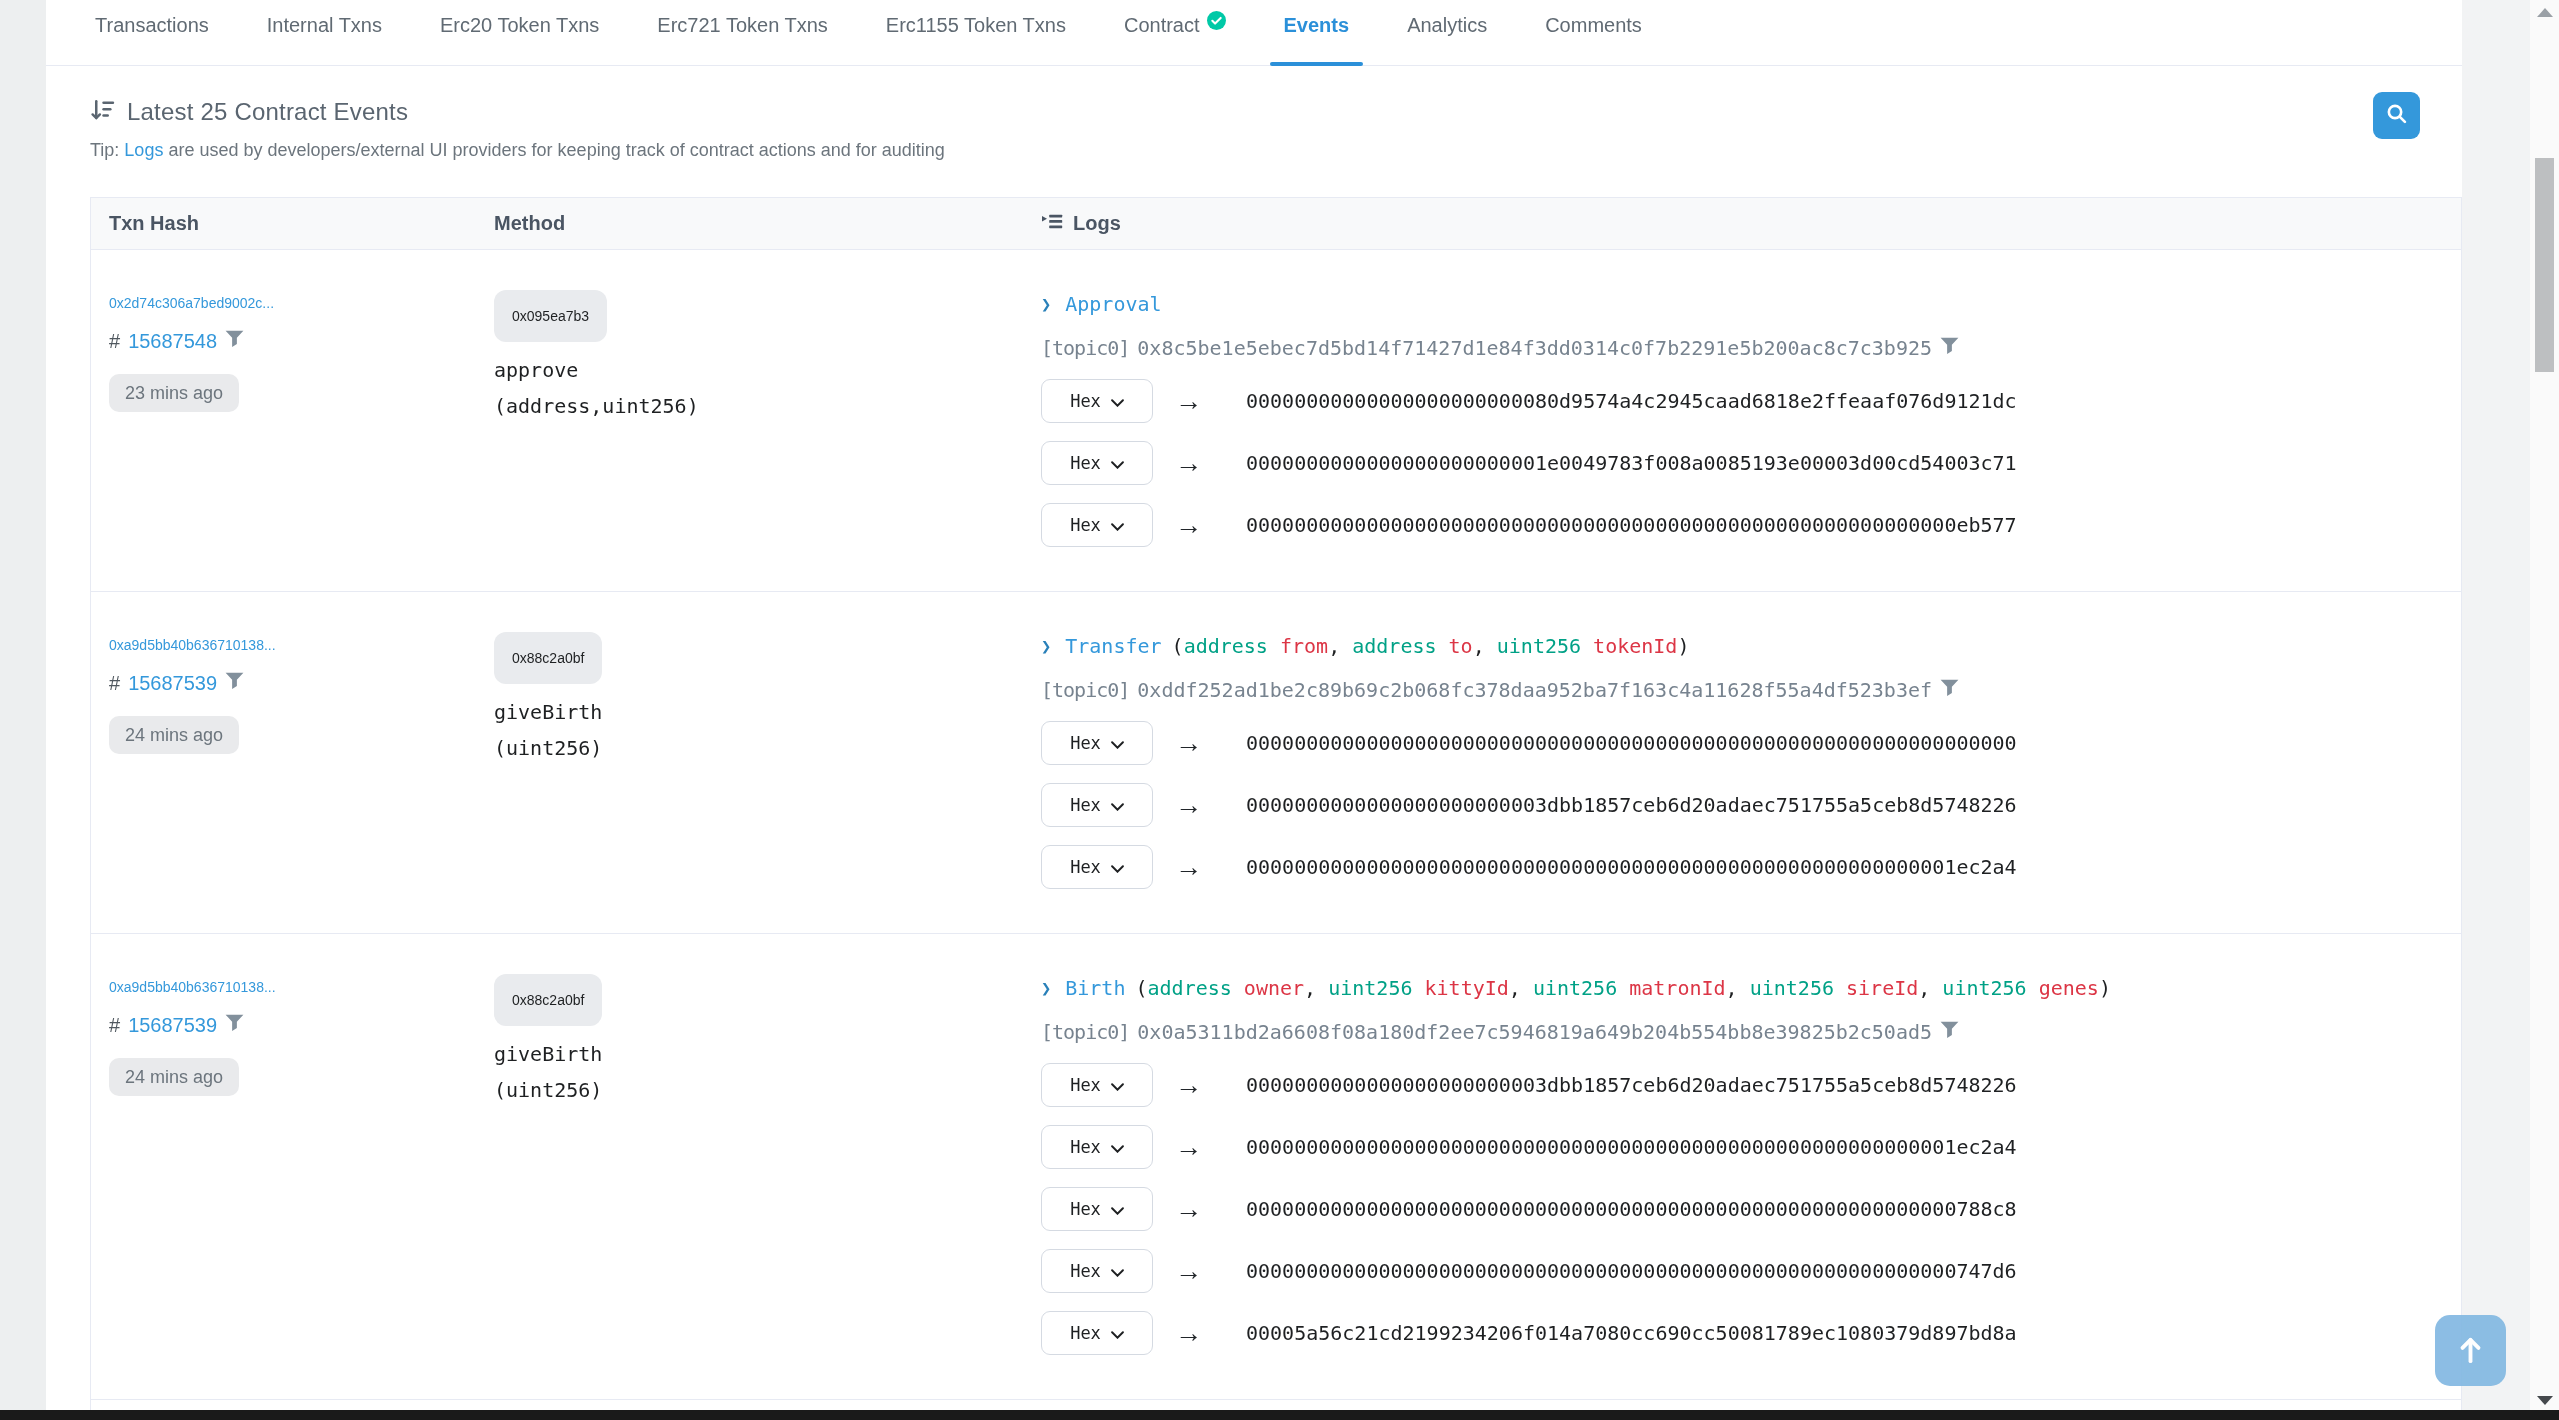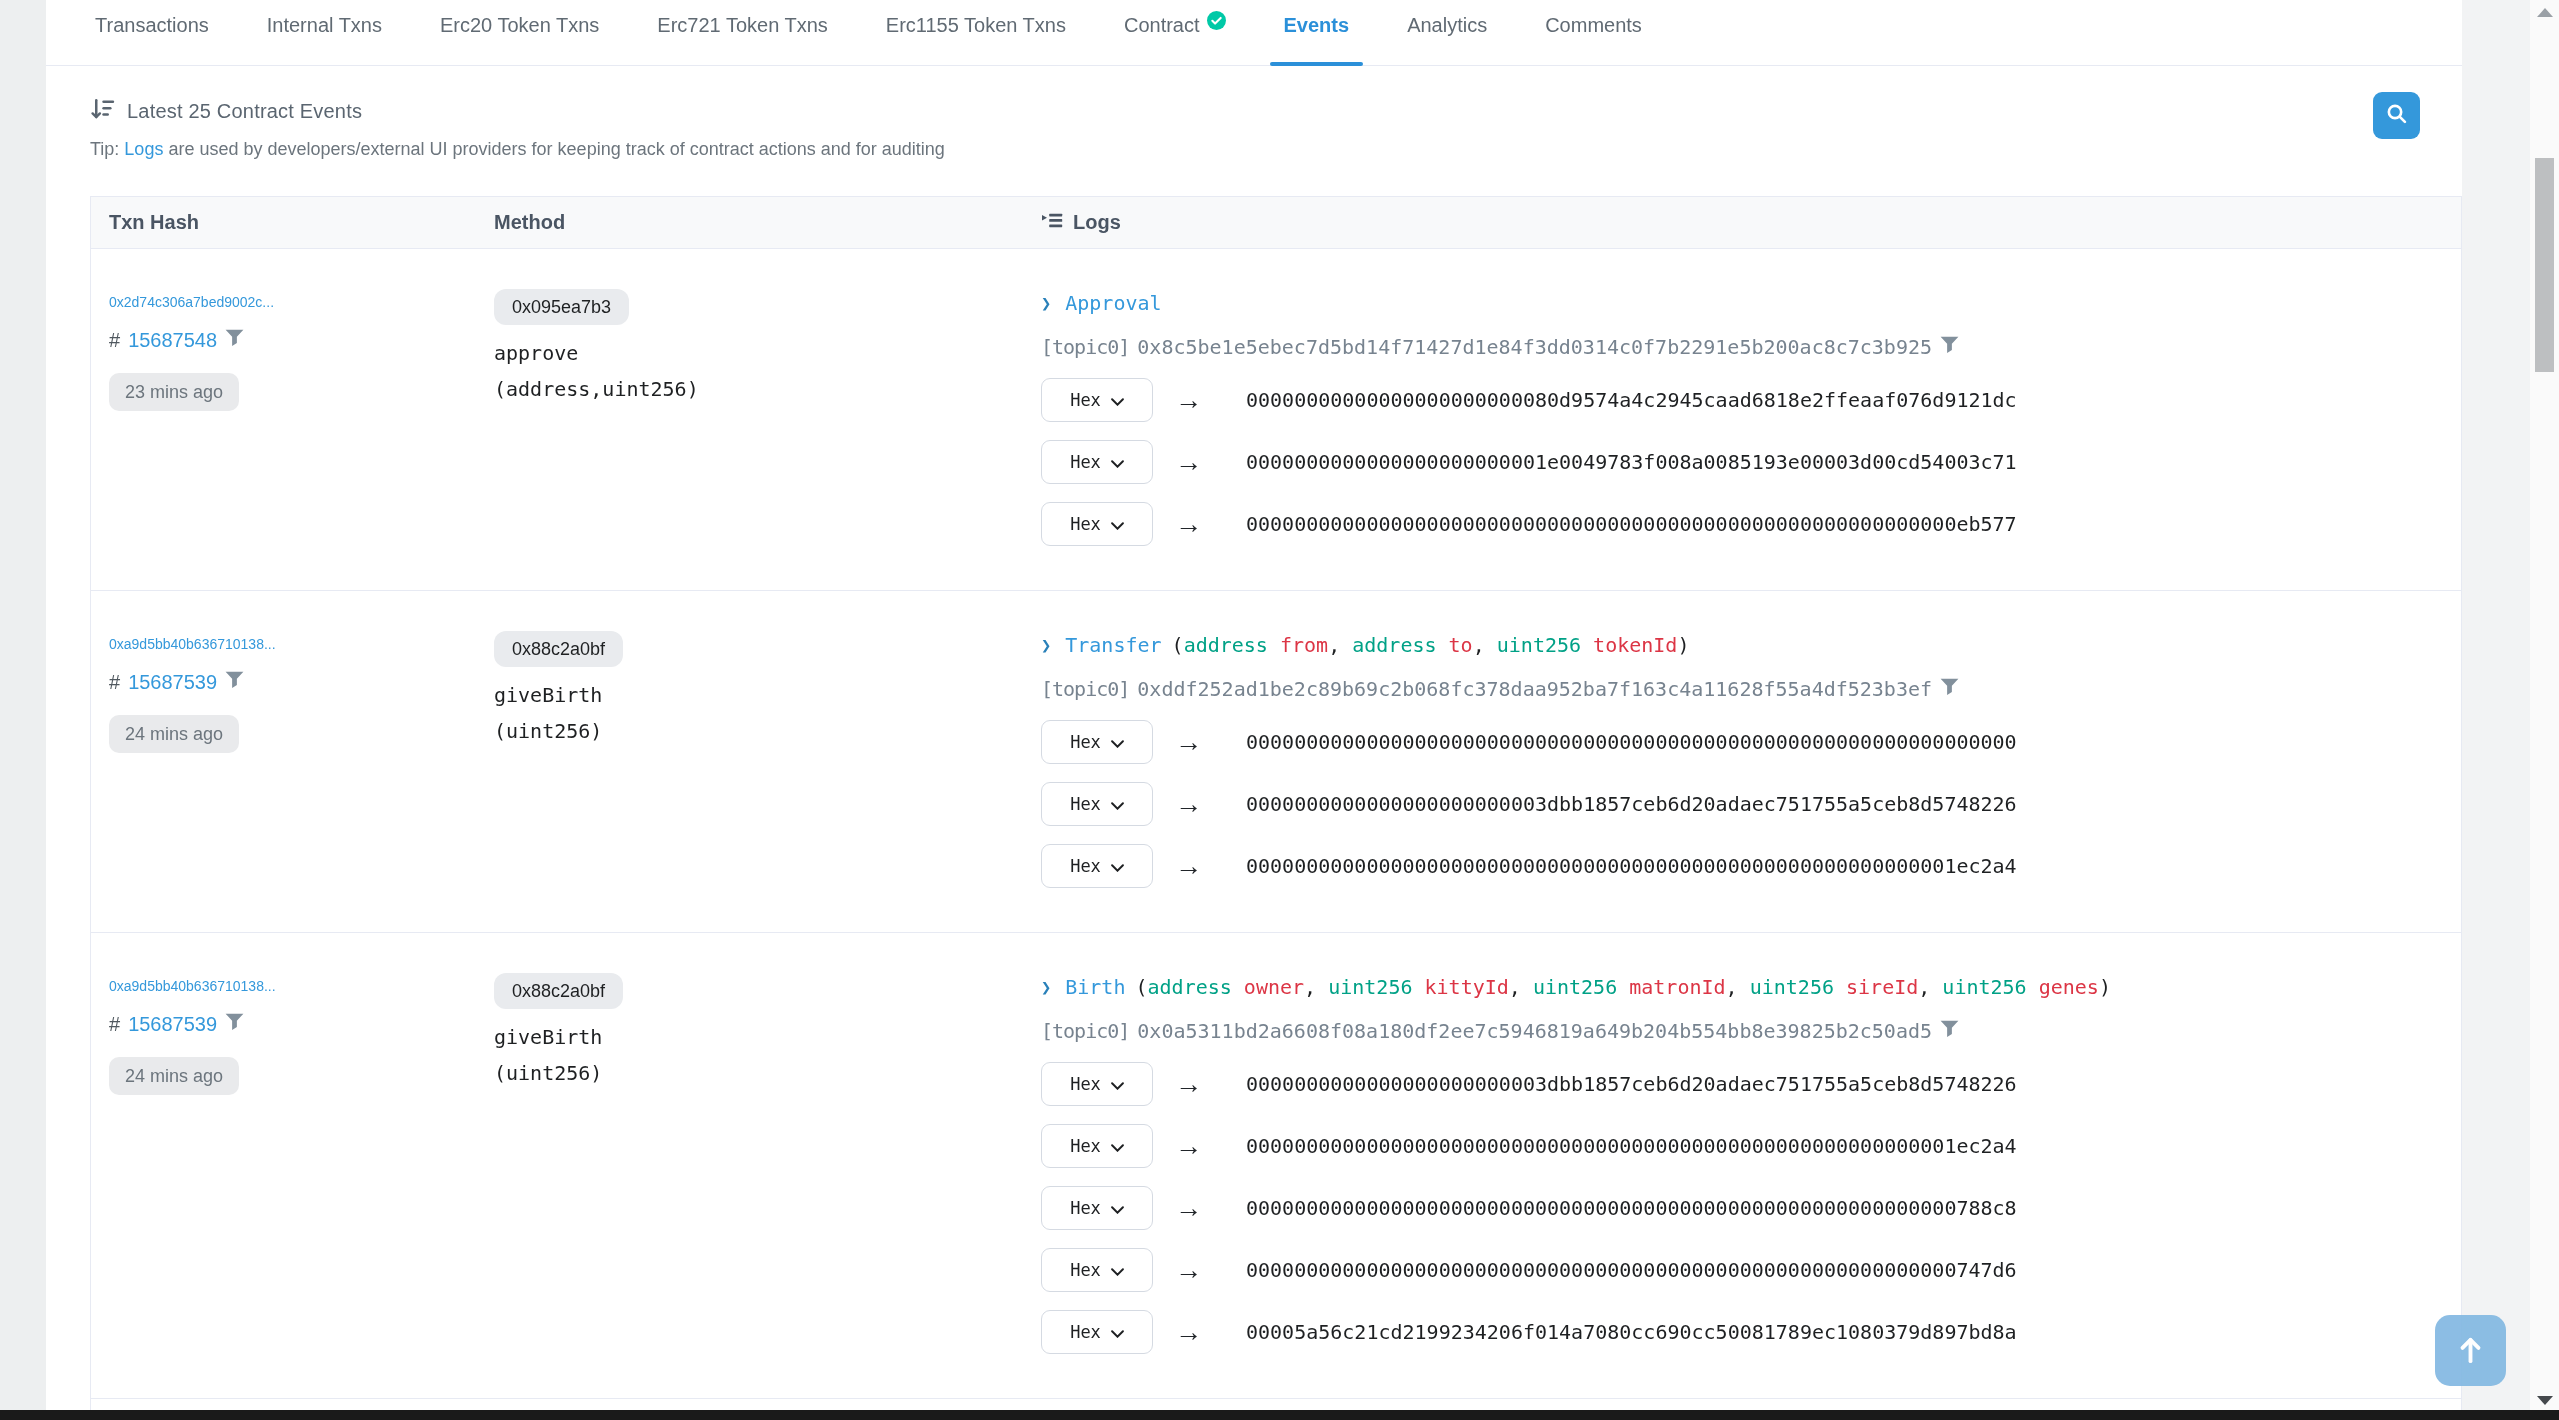--- a/index.html
+++ b/index.html
@@ -24,21 +24,21 @@
     font-size:20px; color:#606a73; padding:2px 2px 0 2px; height:54px;}
   .tab.active{color:var(--active-tab-blue); font-weight:bold;}
   .tab.active::after{content:""; position:absolute; left:-12px; right:-12px; bottom:0;
     height:4px; background:var(--active-tab-blue); border-radius:2px;}
   .tab .vbadge{margin-top:-3px;}
 
   
   .card{position:relative; margin-left:44px; width:2372px;}
   .card-head{position:relative; padding-top:32px;}
   .title-row{display:flex; align-items:center; gap:12px;}
-  .title-row h2{font-size:20px; font-weight:normal; color:#5a6570; letter-spacing:.2px;}
+  .title-row h2{font-size:24px; font-weight:normal; color:#5a6570; letter-spacing:.2px;}
   .tip-row{margin-top:14px; font-size:18px; color:var(--text-gray);}
   .tip-row a{color:var(--accent-blue);}
   .search-btn{position:absolute; top:26px; right:42px; width:47px; height:47px;
     background:var(--accent-blue); border:none; border-radius:9px; cursor:pointer;
     display:flex; align-items:center; justify-content:center;}
 
   
   .ev-table{margin-top:36px; border:1px solid var(--border); border-bottom:none;}
   .thead{display:grid; grid-template-columns:403px 547px 1fr; background:var(--thead-bg);
     border-bottom:1px solid var(--border); height:52px; align-items:center;}
@@ -52,21 +52,21 @@
   .cell.c1{padding-left:18px;}
 
   .hash-link{font-size:14px; color:var(--accent-blue); display:inline-block; line-height:26px;}
   .block-line{margin-top:12px; font-size:20px; line-height:26px; display:flex; align-items:center; gap:8px;}
   .block-hash-mark{color:#50585f;}
   .block-link{color:var(--accent-blue);}
   .age-badge{display:inline-block; margin-top:20px; background:#e9eaec; color:var(--text-gray);
     font-size:18px; border-radius:10px; padding:9px 16px; line-height:20px;}
 
   .method-badge{display:inline-block; background:#e9ebee; color:var(--text-dark);
-    font-size:18px; border-radius:12px; padding:8px 18px; line-height:20px;}
+    font-size:14px; border-radius:12px; padding:16px 18px; line-height:20px;}
   .method-name{margin-top:14px; font-size:20px; line-height:28px;}
   .method-args{margin-top:8px; font-size:20px; line-height:28px;}
 
   .event-line{display:flex; align-items:baseline; font-size:20px; line-height:28px;}
   .chev{color:#2980b9; font-size:17px; margin-right:14px; font-weight:bold; transform:translateY(-1px);}
   .event-name{color:var(--accent-blue);}
   .eparams{margin-left:10px;}
   .eparams .punc{color:var(--text-dark);}
   .eparams .ptype{color:var(--event-type-teal);}
   .eparams .pname{color:var(--event-param-red);}

